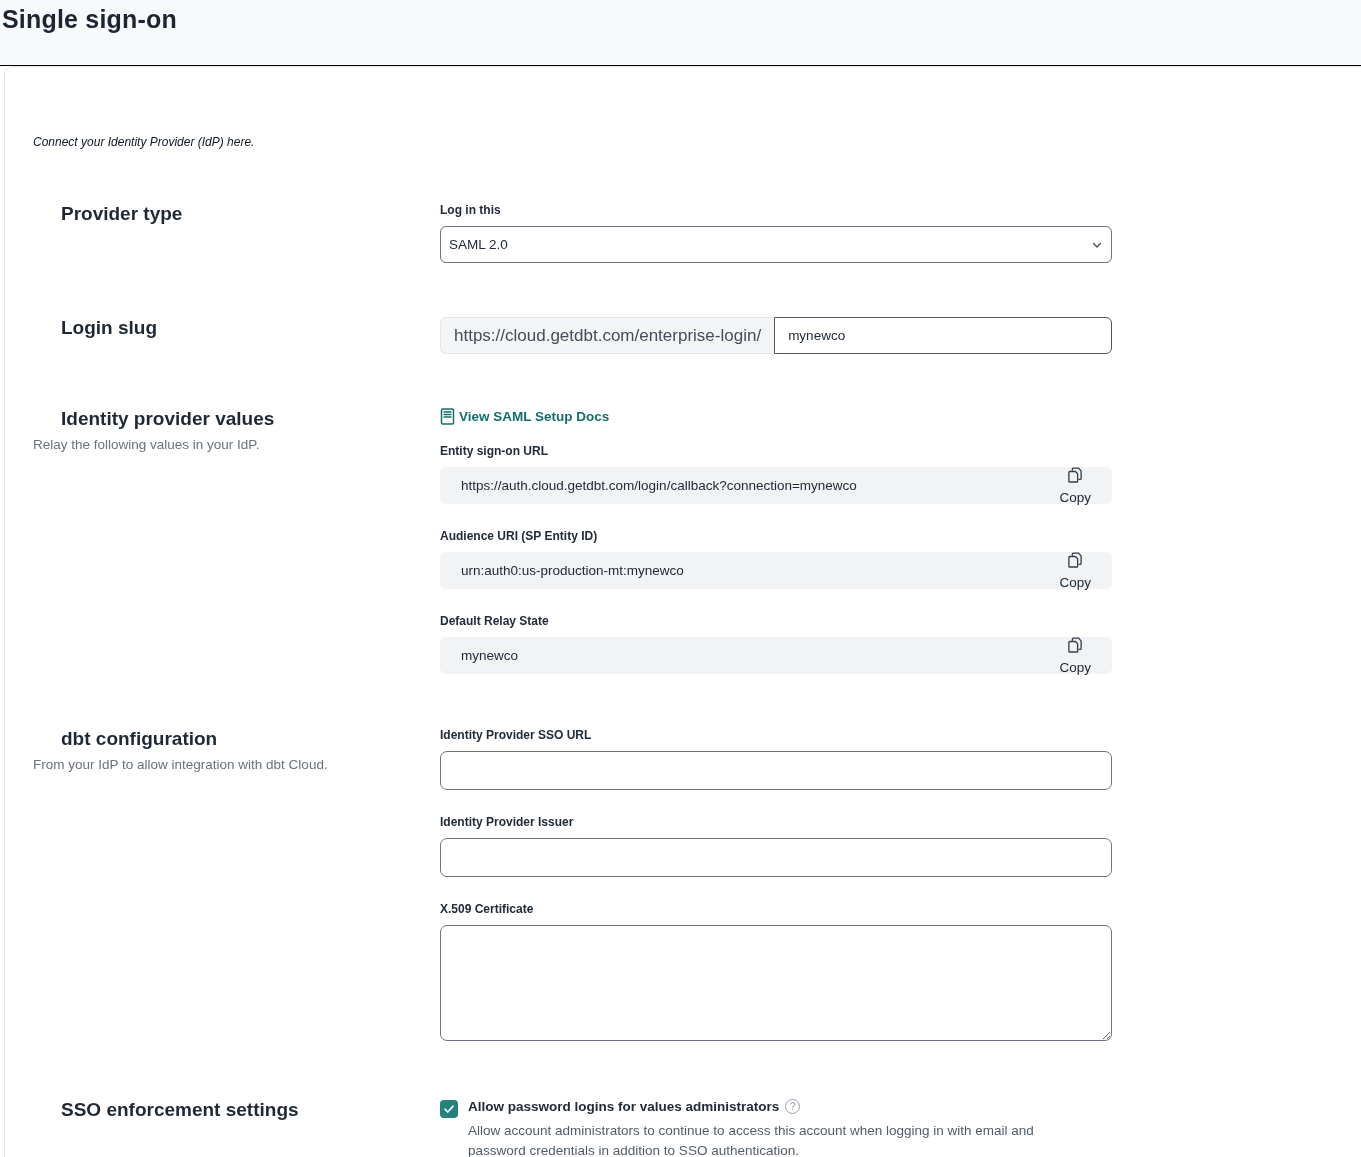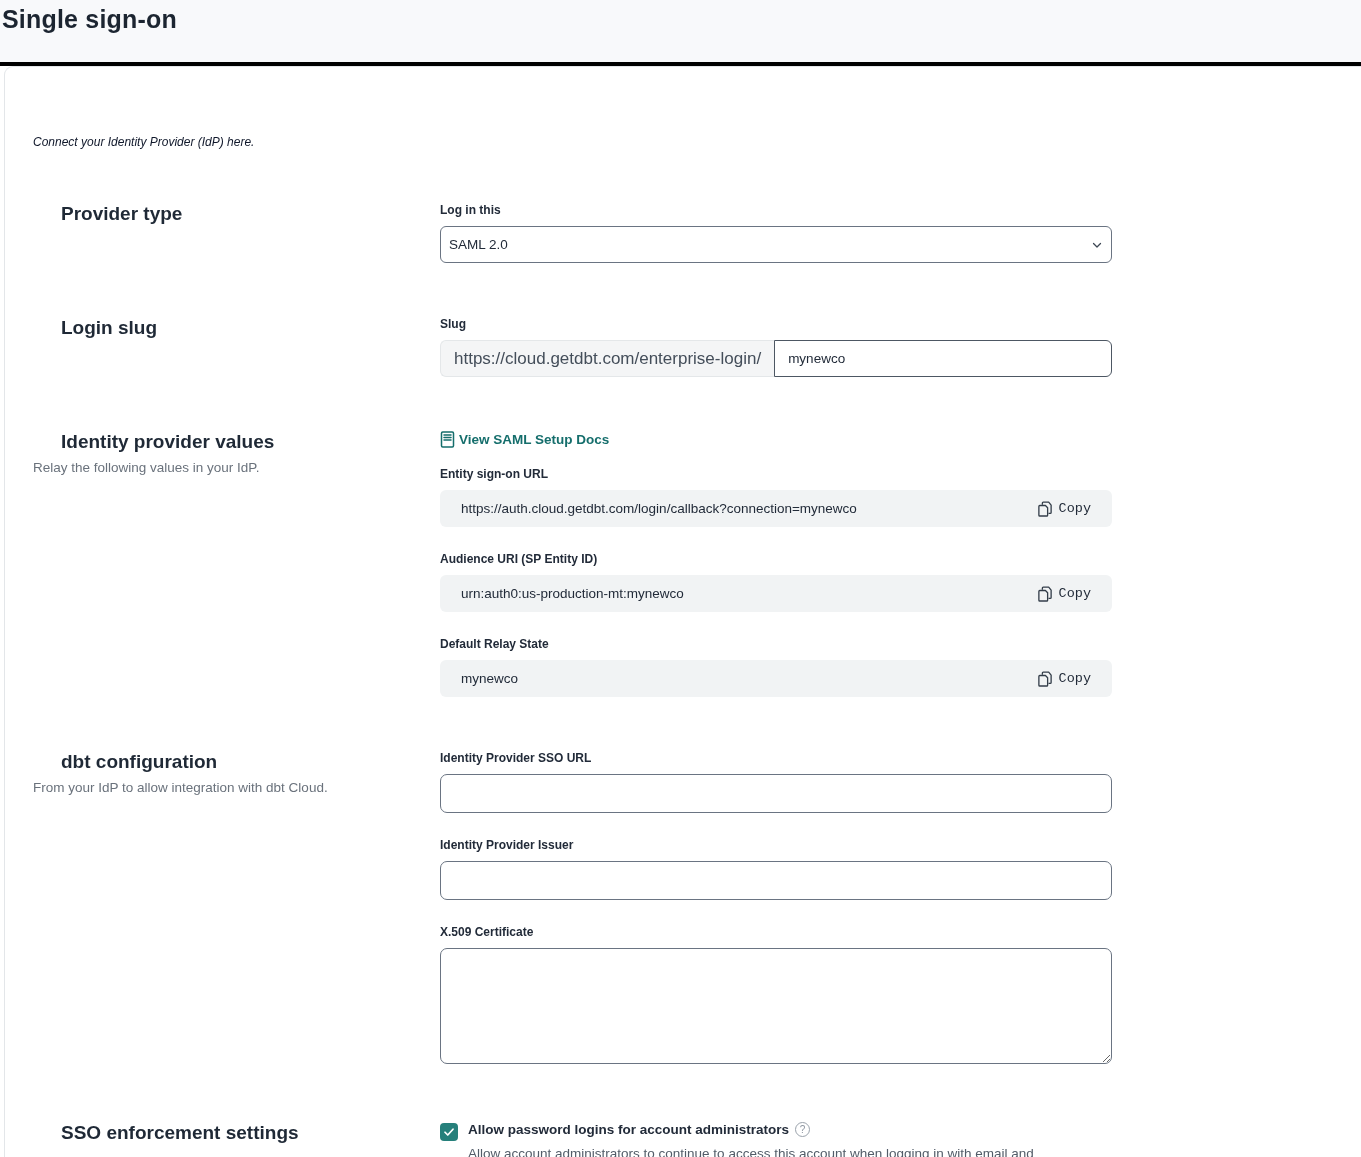--- a/index.html
+++ b/index.html
@@ -6,21 +6,21 @@
   html,body { margin:0; padding:0; }
   body {
     width:1361px; height:1157px; overflow:hidden;
     background:#ffffff;
     font-family:"Liberation Sans", sans-serif;
     color:#222b39;
   }
   
   .page-header {
     height:66px; background:#f8f9fb;
-    border-bottom:4px solid #000000;
+    border-bottom:1px solid #000000;
     padding:5px 0 0 2px;
   }
   .page-title {
     font-size:25px; font-weight:700; color:#1c2531; letter-spacing:.2px;
   }
   
   .card {
     margin-left:4px; background:#ffffff; min-height:1090px;
     border-left:1px solid #e3e6e9; border-top:1px solid #e3e6e9;
     border-top-left-radius:9px;
@@ -71,21 +71,21 @@
   .docs-link svg { display:block; }
 
   
   .value-box {
     background:#f1f3f4; border-radius:6px; height:37px;
     display:flex; align-items:center; padding:0 21px;
   }
   .value-text { font-size:13.5px; color:#222b39; flex:1; white-space:nowrap; overflow:hidden; }
   .copy-btn {
     display:flex; align-items:center; gap:7px; cursor:pointer;
-    background:none; border:none; padding:0; font-family:Liberation Mono, monospace;
+    background:none; border:none; padding:0; font-family:Liberation Sans, sans-serif;flex-direction:column;
   }
   .copy-btn span { font-size:13.5px; color:#222b39; }
   .copy-btn svg { color:#333d49; }
 
   
   .text-input {
     width:100%; height:39px; border:1px solid #6a7482; border-radius:7px;
     padding:0 13px; font-size:13.5px; color:#222b39; outline:none;
     font-family:"Liberation Sans", sans-serif; background:#fff;
   }
@@ -139,21 +139,20 @@
           </svg>
       </div>
     </div>
   </section>
 
   <section class="row">
     <div class="row-left">
       <div class="section-heading">Login slug</div>
     </div>
     <div class="row-right">
-      <div class="field-label">Slug</div>
       <div class="slug-group">
         <div class="slug-prefix">https://cloud.getdbt.com/enterprise-login/</div>
         <input class="slug-input" type="text" value="mynewco" style="">
       </div>
     </div>
   </section>
 
   <section class="row">
     <div class="row-left">
       <div class="section-heading">Identity provider values</div>
@@ -241,21 +240,21 @@
     </div>
     <div class="row-right">
       <div class="checkbox-row">
         <div class="checkbox">
           <svg width="12" height="12" viewBox="0 0 24 24" fill="none" stroke="#ffffff" stroke-width="3.5" stroke-linecap="round" stroke-linejoin="round">
               <polyline points="4 12.5 9.5 18 20 6.5"></polyline>
             </svg>
         </div>
         <div class="checkbox-body">
           <div class="checkbox-label-line">
-            <span class="checkbox-label">Allow password logins for account administrators</span>
+            <span class="checkbox-label">Allow password logins for values administrators</span>
             <span class="help-icon">?</span>
           </div>
           <div class="checkbox-desc">Allow account administrators to continue to access this account when logging in with email and password credentials in addition to SSO authentication.</div>
         </div>
       </div>
     </div>
   </section>
 
 </main>
 

